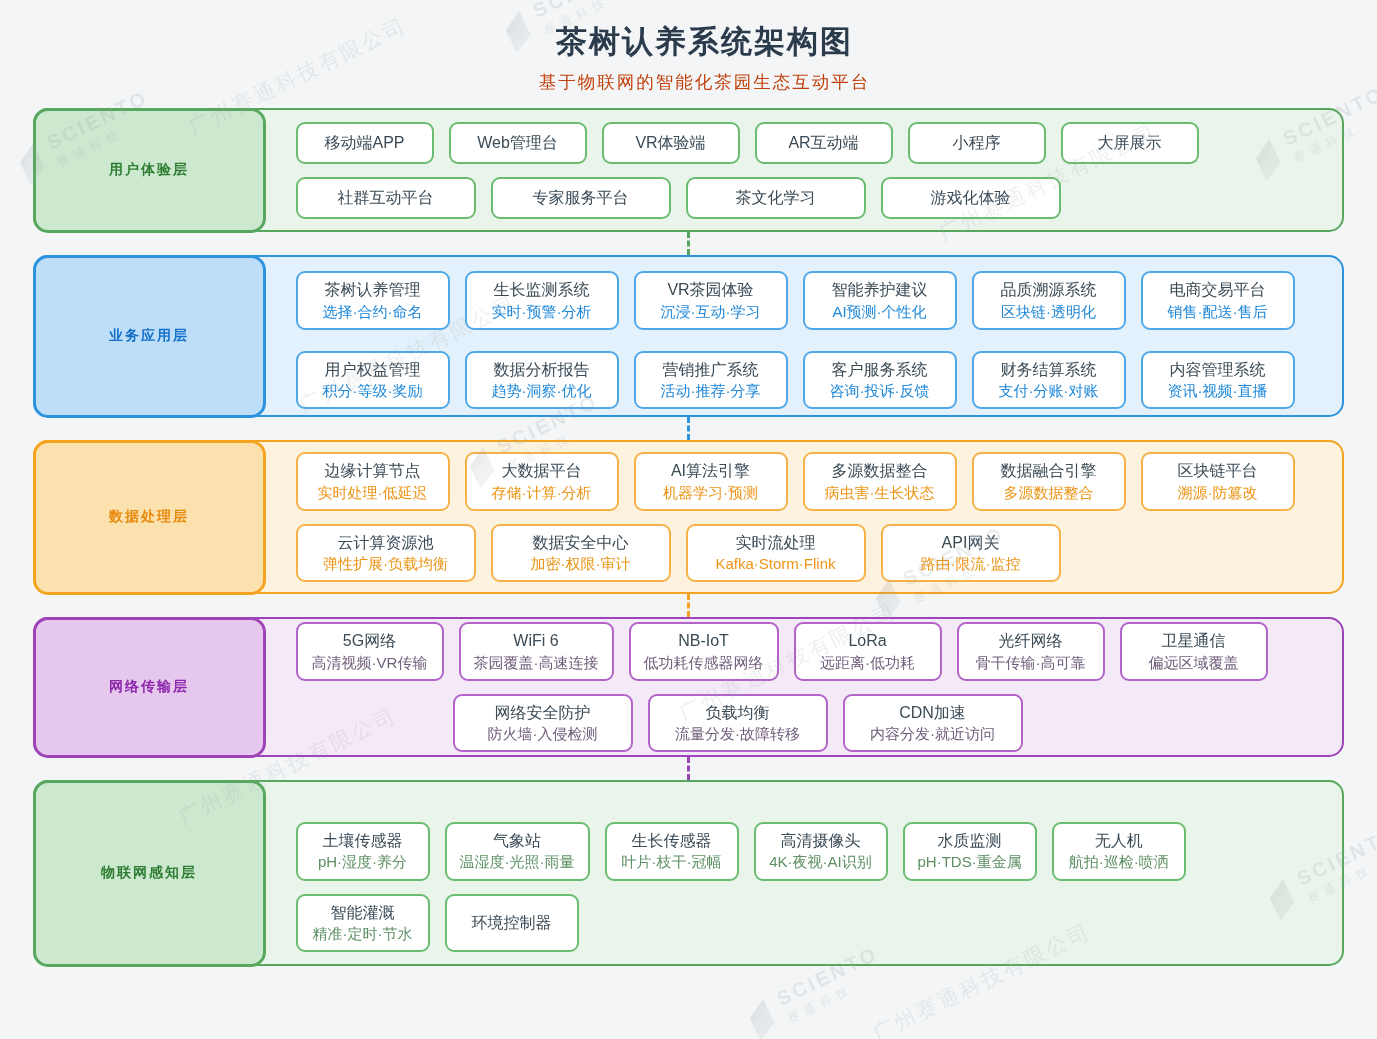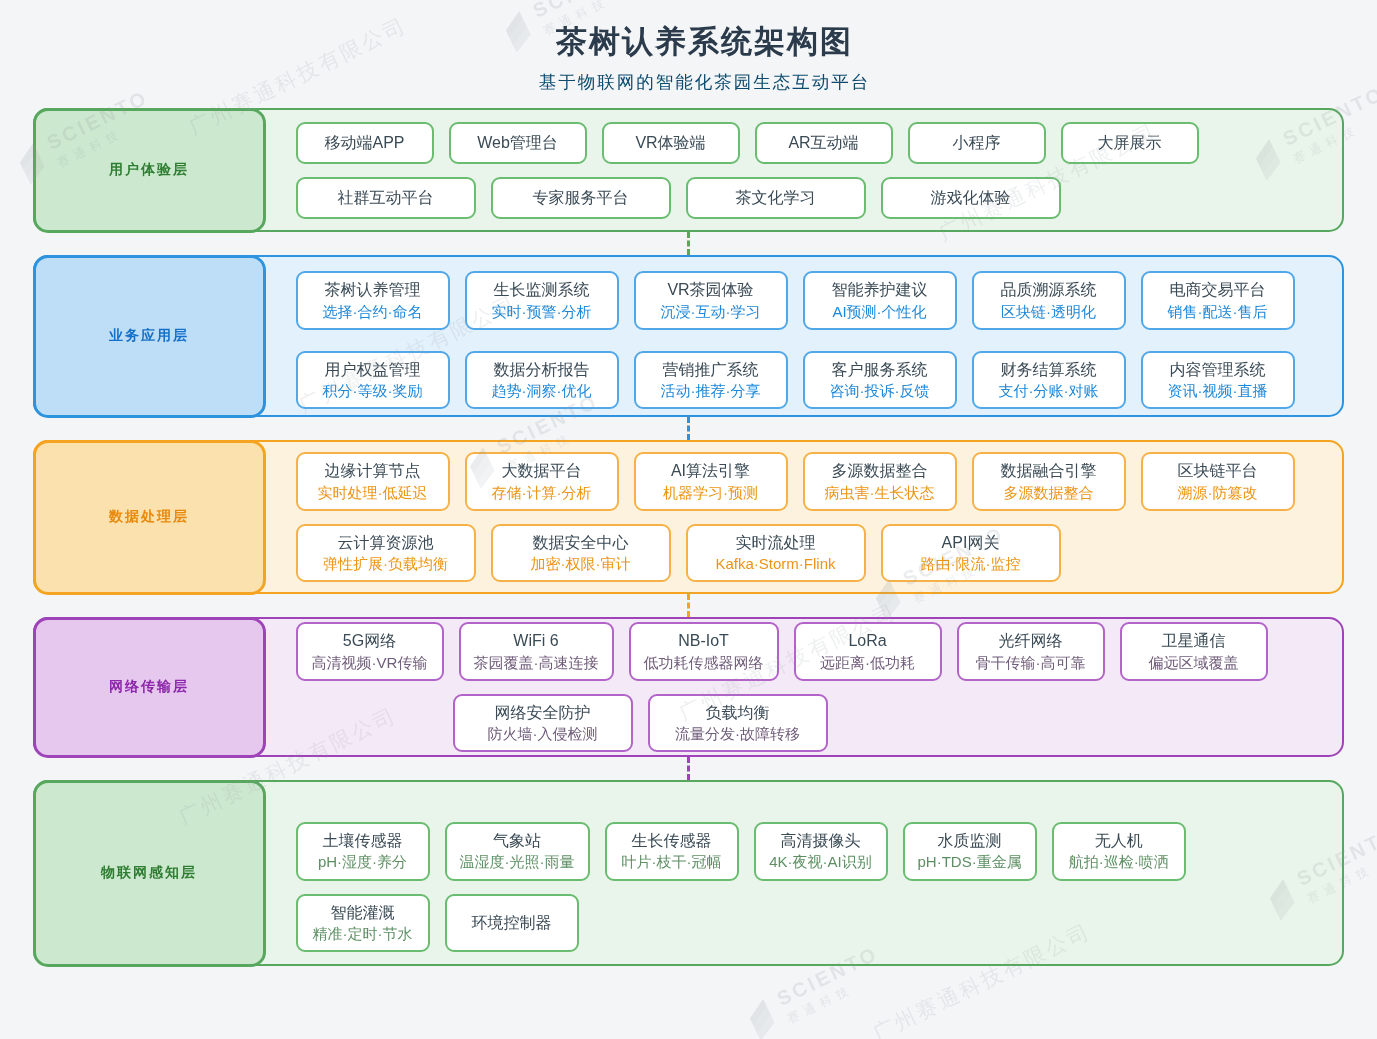--- a/index.html
+++ b/index.html
@@ -7,21 +7,21 @@
     width:1377px;height:1039px;position:relative;overflow:hidden;
     background:#f3f5f6;
     font-family:"Liberation Sans","DejaVu Sans",sans-serif;
   }
   
   .header{ text-align:center; padding-top:22px;margin-left:32px; }
   .header .title{
     font-size:31px;font-weight:bold;color:#2b3b4c;letter-spacing:2px;line-height:1.3;
   }
   .header .subtitle{
-    margin-top:8px;font-size:17.5px;color:#0c4a6e;letter-spacing:2px;
+    margin-top:8px;font-size:17.5px;color:#c2410c;letter-spacing:2px;
   }
   
   #layers{ margin:14px 33px 0 33px; position:relative; z-index:2; }
   .layer{
     display:flex;
     border:2.5px solid var(--accent);
     border-radius:15px;
     background:var(--container-bg);
     box-sizing:border-box;
   }
@@ -381,20 +381,24 @@
         </div>
         <div class="row">
           <div class="box">
             <div class="box-title">网络安全防护</div>
             <div class="box-sub">防火墙·入侵检测</div>
           </div>
           <div class="box">
             <div class="box-title">负载均衡</div>
             <div class="box-sub">流量分发·故障转移</div>
           </div>
+          <div class="box">
+            <div class="box-title">CDN加速</div>
+            <div class="box-sub">内容分发·就近访问</div>
+          </div>
         </div>
       </div>
     </div>
     <div class="connector">
       <div class="dash" style="border-color: rgb(158, 68, 184);"></div>
     </div>
     <div class="layer layer-iot-perception" style="--accent: #57a85e; --container-bg: #e9f5ea; --label-bg: #cce8ce; --label-text: #2e7d32; --box-border: #6abd70; --subtitle: #5d8f63;">
       <div class="layer-label">物联网感知层</div>
       <div class="boxes">
         <div class="row">

